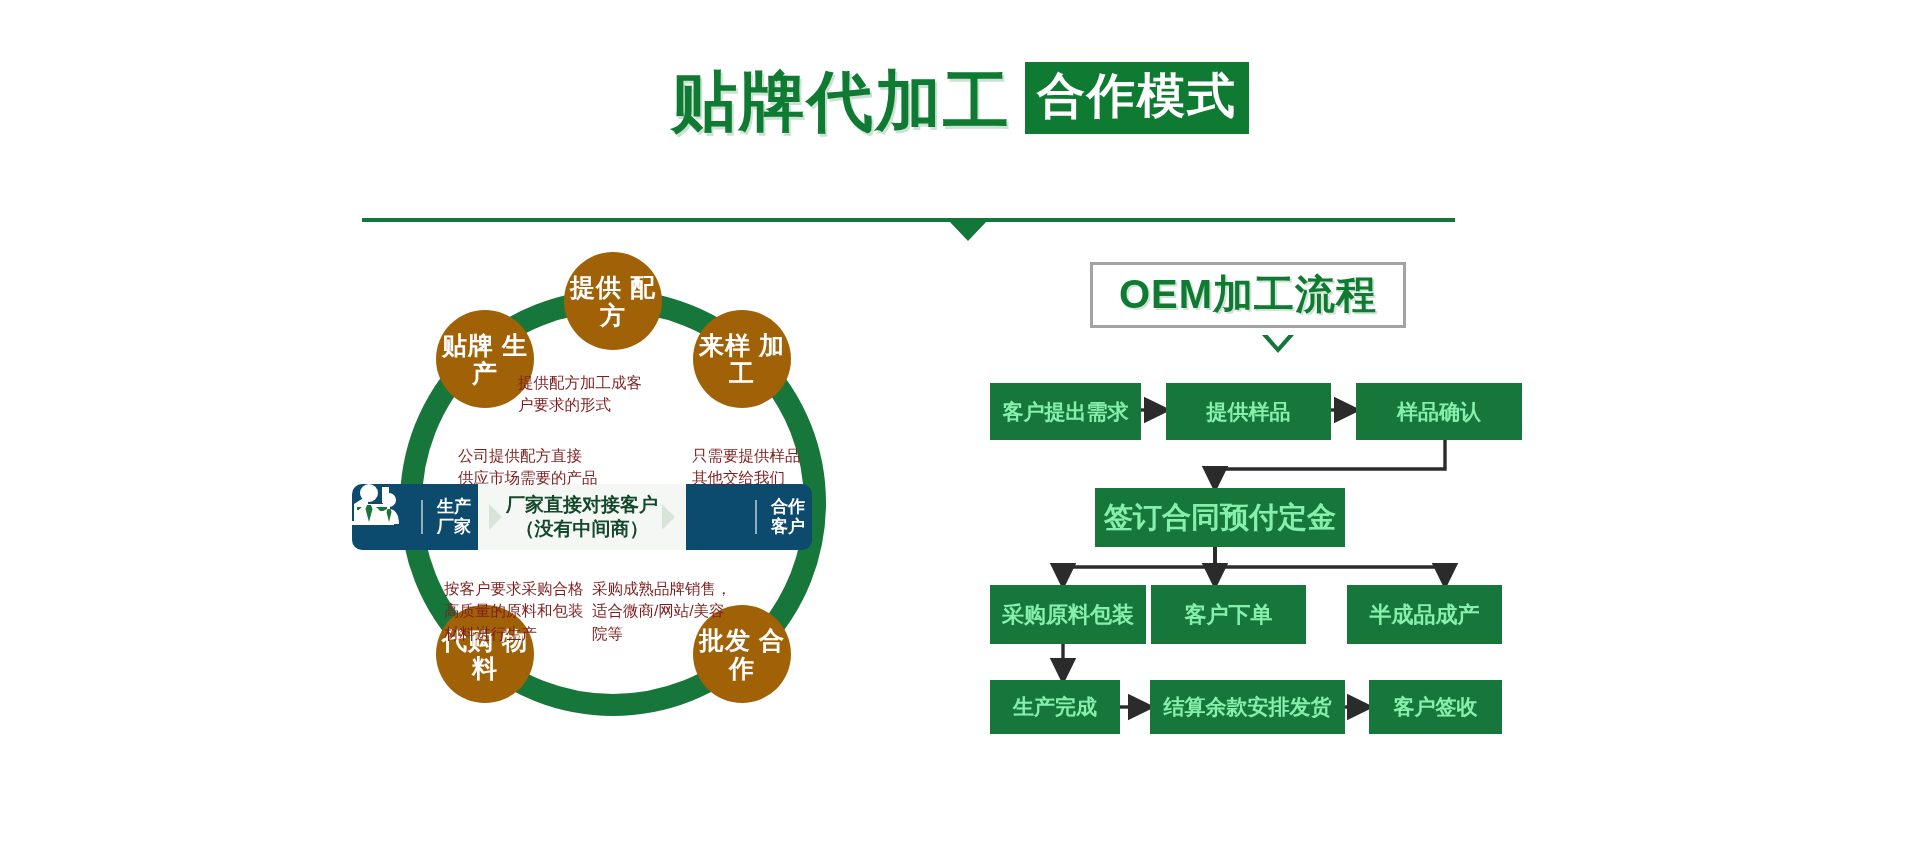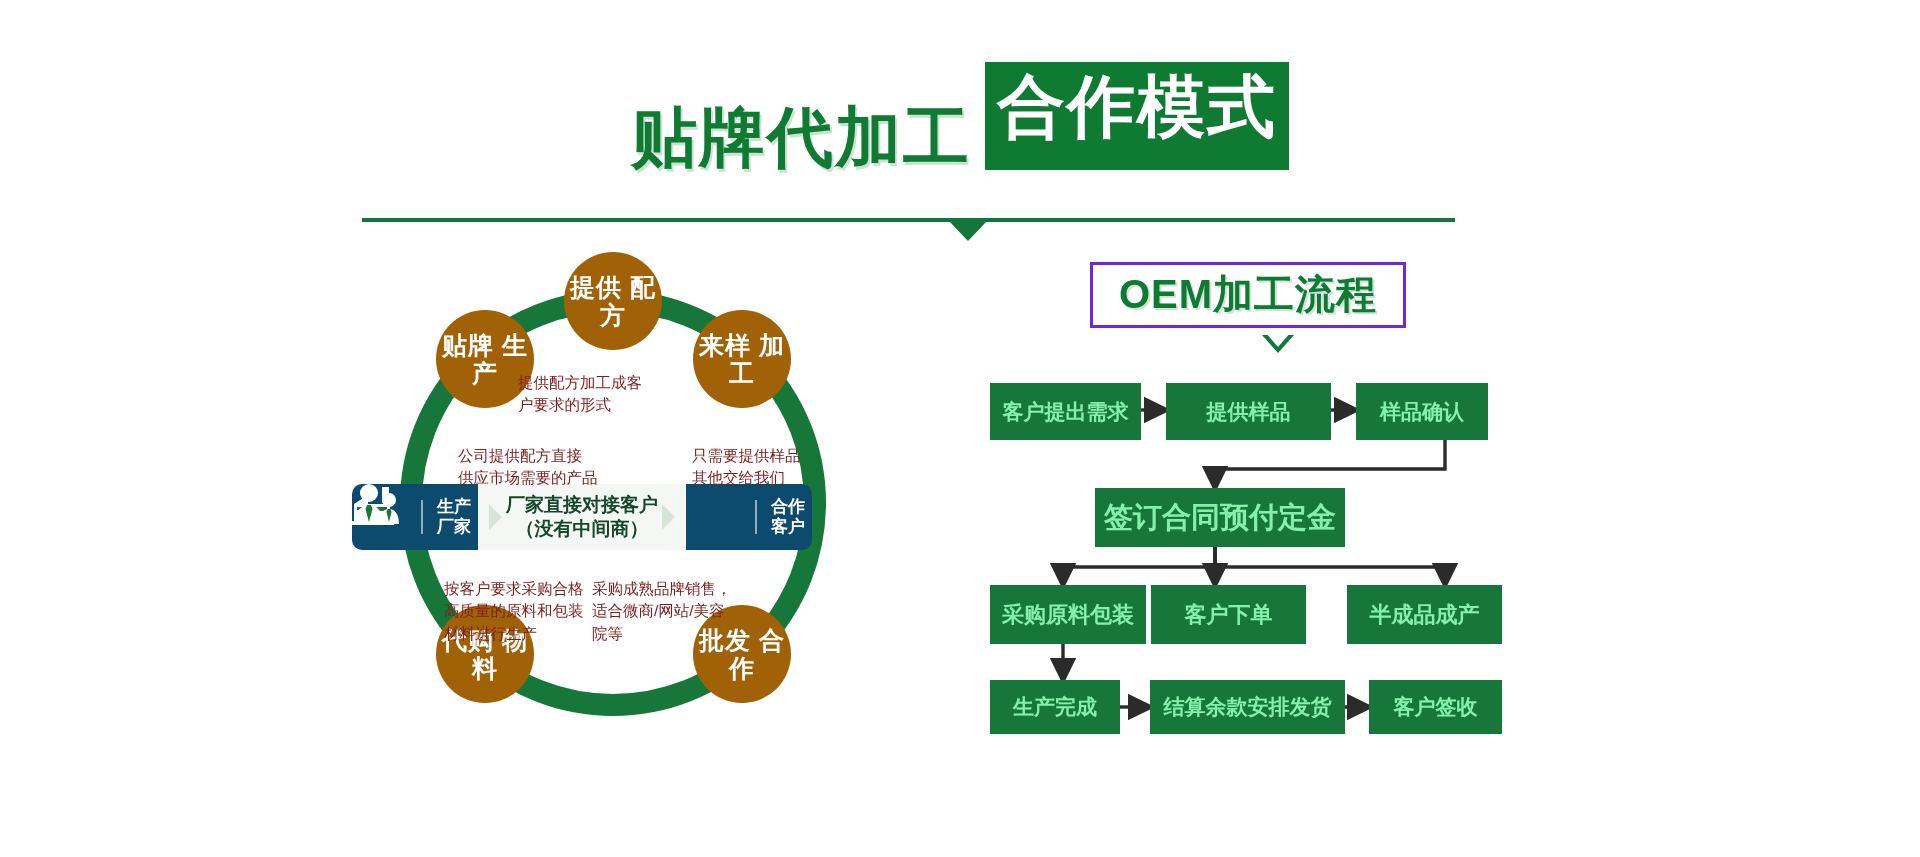--- a/index.html
+++ b/index.html
@@ -17,22 +17,22 @@
     display: flex; justify-content: center; align-items: flex-end;
     gap: 14px;
   }
   .title-a {
     font-size: 66px; font-weight: bold; color: #0f7a32;
     letter-spacing: 2px; line-height: 1;
     text-shadow: 2px 3px 0 rgba(15,122,50,0.22);
   }
   .title-b {
     background: #0f7a32; color: #ffffff;
-    font-size: 68px; font-weight: bold; letter-spacing: 2px;
-    line-height: 1; padding: 10px 12px 30px 12px;
+    font-size: 48px; font-weight: bold; letter-spacing: 2px;
+    line-height: 1; padding: 10px 12px 14px 12px;
   }
 
   
   .divider {
     position: absolute; left: 362px; top: 218px; width: 1093px; height: 4px;
     background: #13763a;
   }
   .divider-notch {
     position: absolute; left: 949px; top: 221px;
     width: 0; height: 0;
@@ -96,21 +96,21 @@
     border-top: 13px solid transparent;
     border-bottom: 13px solid transparent;
     border-left: 13px solid #d8e4d8;
     flex: 0 0 auto;
   }
 
   
   .flow { position: absolute; left: 990px; top: 262px; width: 560px; height: 520px; }
   .oem-box {
     position: absolute; left: 100px; top: 0px;
-    border: 3px solid #6d28d9; background: #fff;
+    border: 3px solid #a3a3a3; background: #fff;
     padding: 9px 26px 11px 26px;
   }
   .oem-box span {
     color: #0f7a32; font-size: 40px; font-weight: bold; letter-spacing: 1px;
     line-height: 1; white-space: nowrap;
     text-shadow: 2px 2px 0 rgba(15,122,50,0.2);
   }
   .oem-notch {
     position: absolute; left: 272px; top: 73px;
     width: 0; height: 0;
@@ -252,21 +252,21 @@
       <path d="M225 285 L225 305 L455 305 L455 323" fill="none" stroke="#2b2b2b" stroke-width="3.4" marker-end="url(#ah)"></path>
 
       <line x1="73" y1="382" x2="73" y2="418" stroke="#2b2b2b" stroke-width="3.4" marker-end="url(#ah)"></line>
 
       <line x1="130" y1="445" x2="160" y2="445" stroke="#2b2b2b" stroke-width="3.4" marker-end="url(#ah)"></line>
       <line x1="349" y1="445" x2="379" y2="445" stroke="#2b2b2b" stroke-width="3.4" marker-end="url(#ah)"></line>
     </svg>
 
     <div class="fbox" style="left:0px;   top:121px; width:151px; height:57px; font-size:21px;">客户提出需求</div>
     <div class="fbox" style="left:176px; top:121px; width:165px; height:57px; font-size:21px;">提供样品</div>
-    <div class="fbox" style="left:366px; top:121px; width:132px; height:57px; font-size:21px;">样品确认</div>
+    <div class="fbox" style="left:366px; top:121px; width:166px; height:57px; font-size:21px;">样品确认</div>
 
     <div class="fbox" style="left:105px; top:226px; width:250px; height:59px; font-size:29px;">签订合同预付定金</div>
 
     <div class="fbox" style="left:0px;   top:323px; width:156px; height:59px; font-size:22px;">采购原料包装</div>
     <div class="fbox" style="left:161px; top:323px; width:155px; height:59px; font-size:22px;">客户下单</div>
     <div class="fbox" style="left:357px; top:323px; width:155px; height:59px; font-size:22px;">半成品成产</div>
 
     <div class="fbox" style="left:0px;   top:418px; width:130px; height:54px; font-size:21px;">生产完成</div>
     <div class="fbox" style="left:160px; top:418px; width:195px; height:54px; font-size:21px;">结算余款安排发货</div>
     <div class="fbox" style="left:379px; top:418px; width:133px; height:54px; font-size:21px;">客户签收</div>

